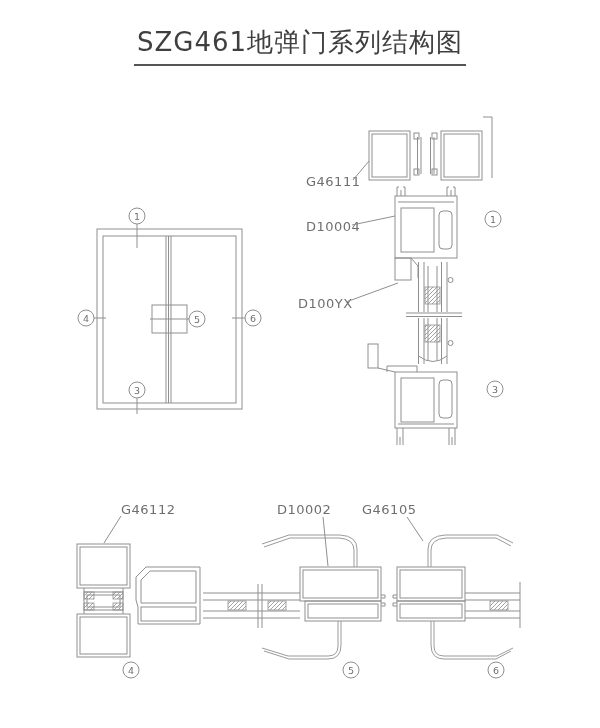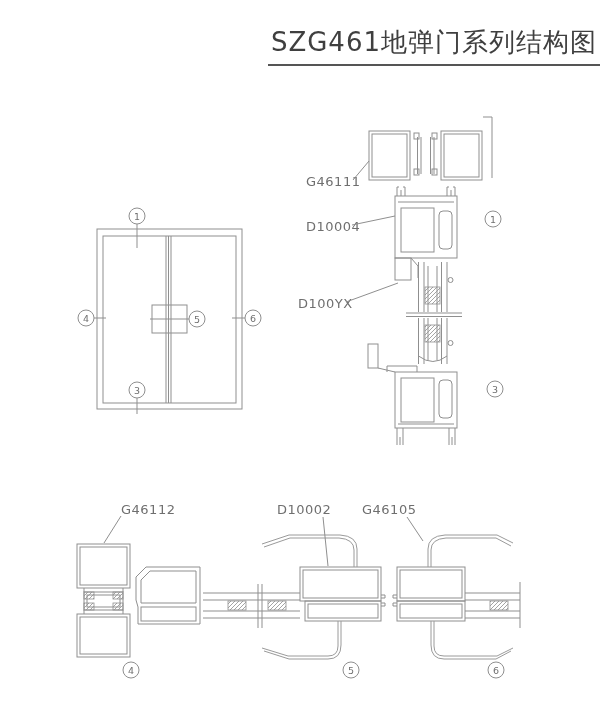--- a/index.html
+++ b/index.html
@@ -1,18 +1,18 @@
 <!DOCTYPE html>
 <html><head>
 <meta charset="utf-8">
 <style>
   html,body{margin:0;padding:0;background:#ffffff;}
   .canvas{position:relative;width:600px;height:728px;background:#ffffff;overflow:hidden;
           font-family:"DejaVu Sans",sans-serif;}
-  .title-wrap{position:absolute;top:28px;left:0;width:100%;display:flex;justify-content:flex-end;}
+  .title-wrap{position:absolute;top:28px;left:0;width:100%;display:flex;justify-content:center;}
   .title{font-size:26px;font-weight:400;color:#3f3f3f;letter-spacing:1px;line-height:1.1;
          border-bottom:2px solid #555;padding:0 3px 7px 3px;}
   svg{position:absolute;left:0;top:0;}
   .ln{fill:none;stroke:#8f8f8f;stroke-width:1;}
   .lnr{fill:none;stroke:#9a9a9a;stroke-width:1;}
   .hatchblk{fill:url(#hatchp);stroke:#8f8f8f;stroke-width:0.8;}
   .lbl{font-family:"DejaVu Sans",sans-serif;font-size:13px;fill:#6f6f6f;letter-spacing:0.5px;}
   .bn{font-family:"DejaVu Sans",sans-serif;font-size:9.5px;fill:#6f6f6f;text-anchor:middle;}
   .balloon{fill:#ffffff;stroke:#8f8f8f;stroke-width:1;}
 </style>

